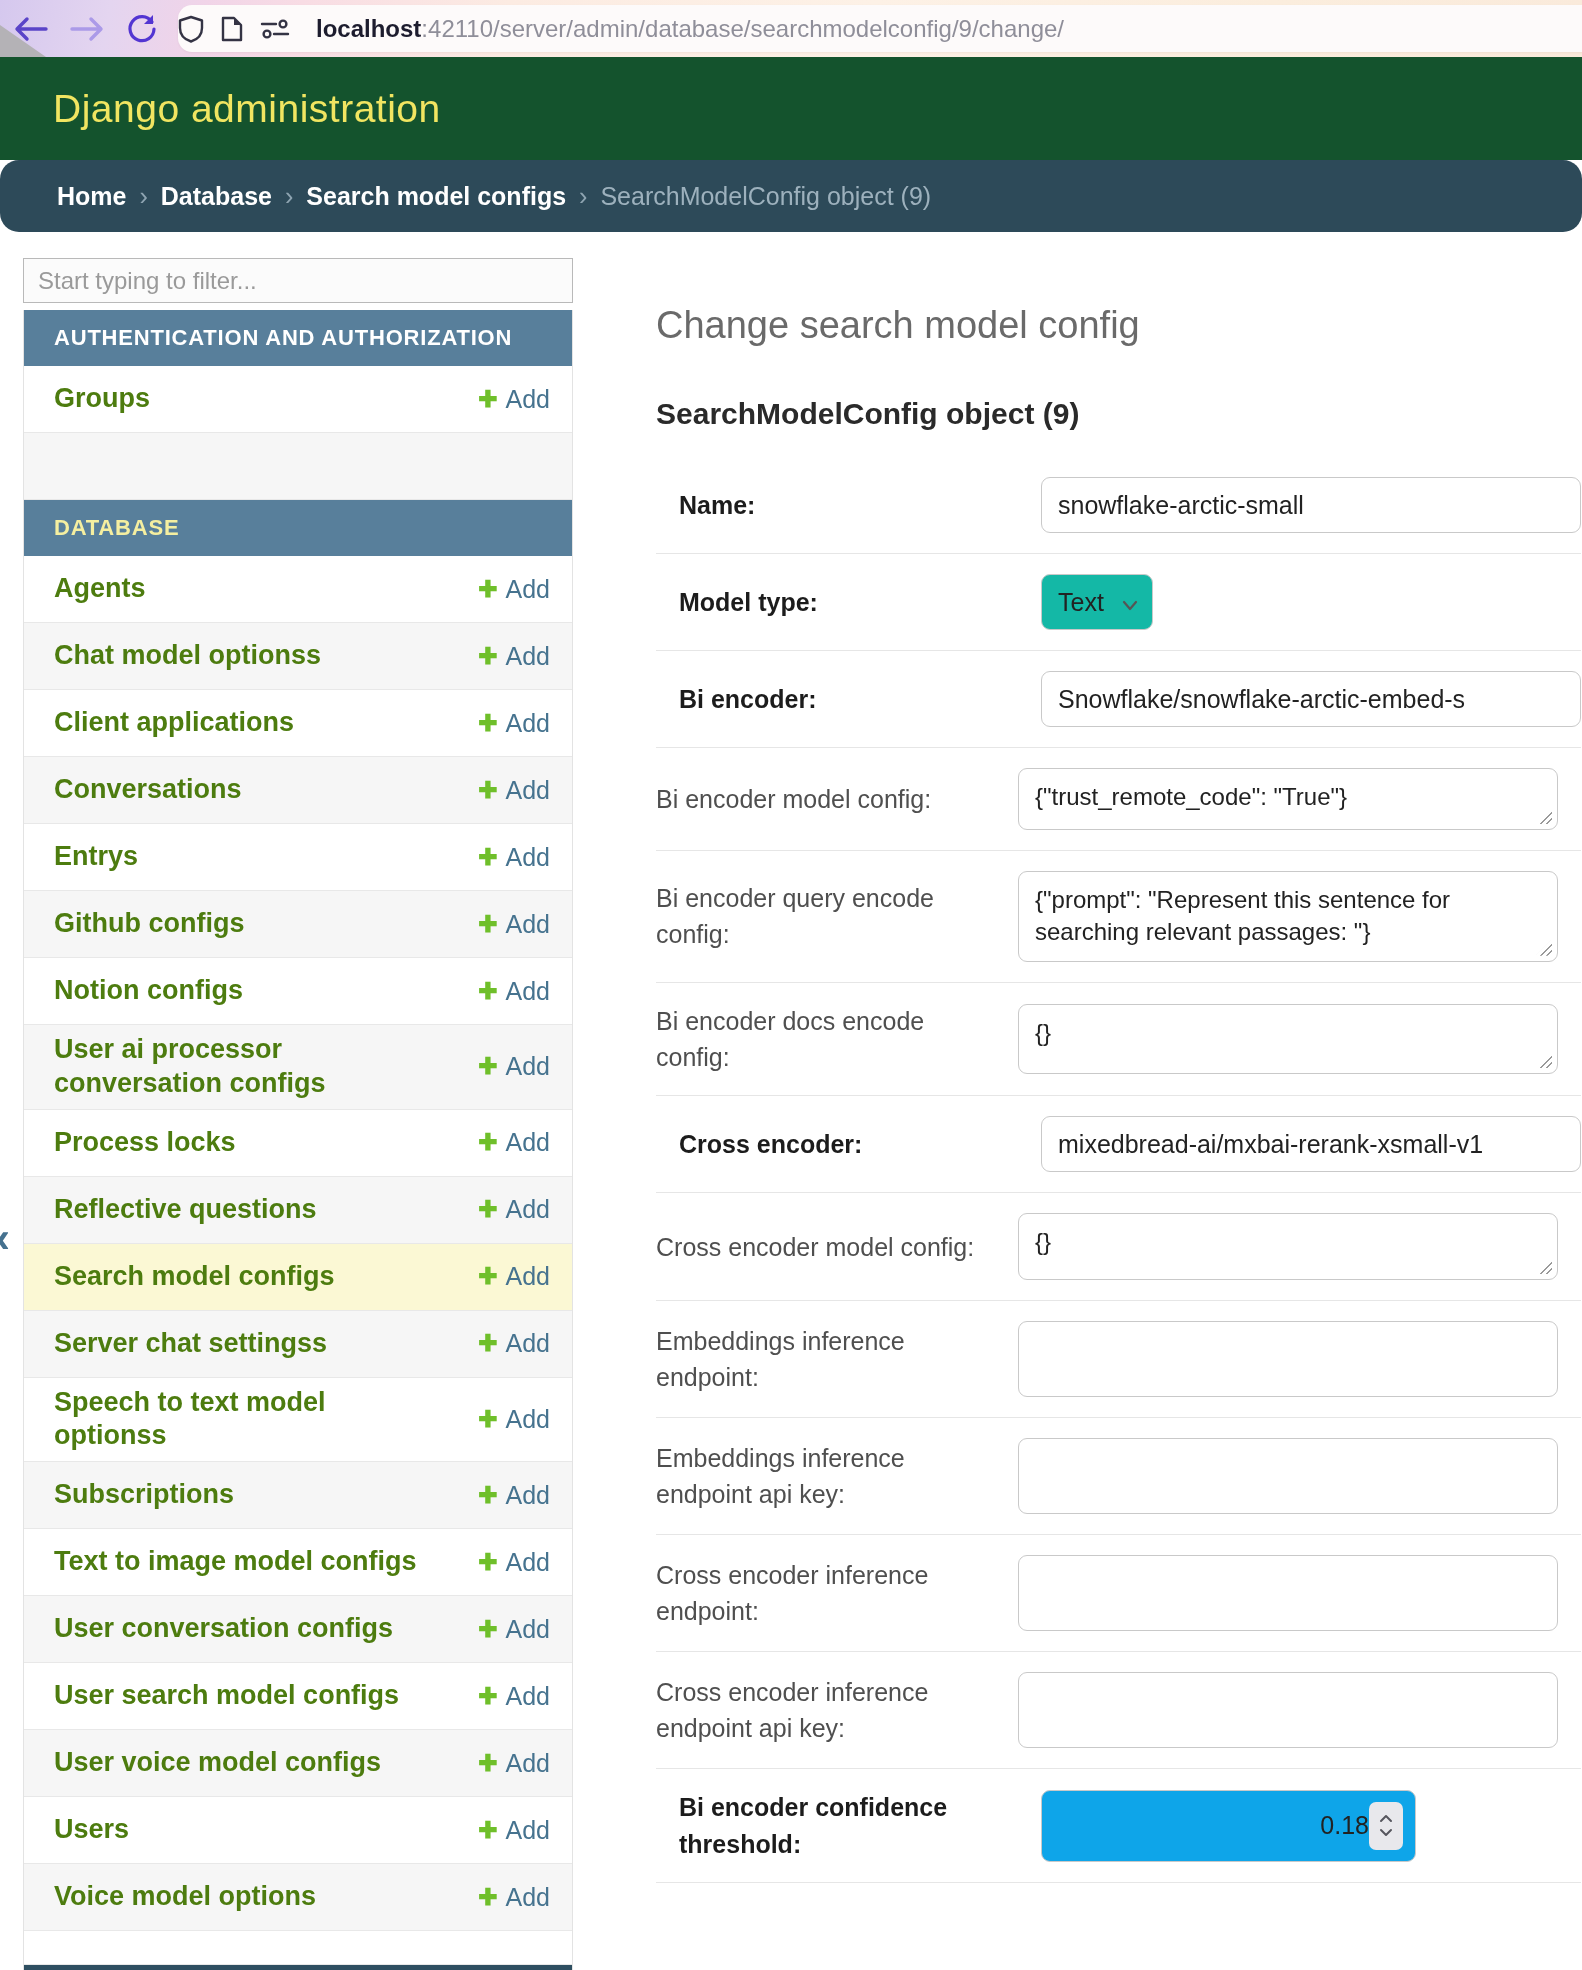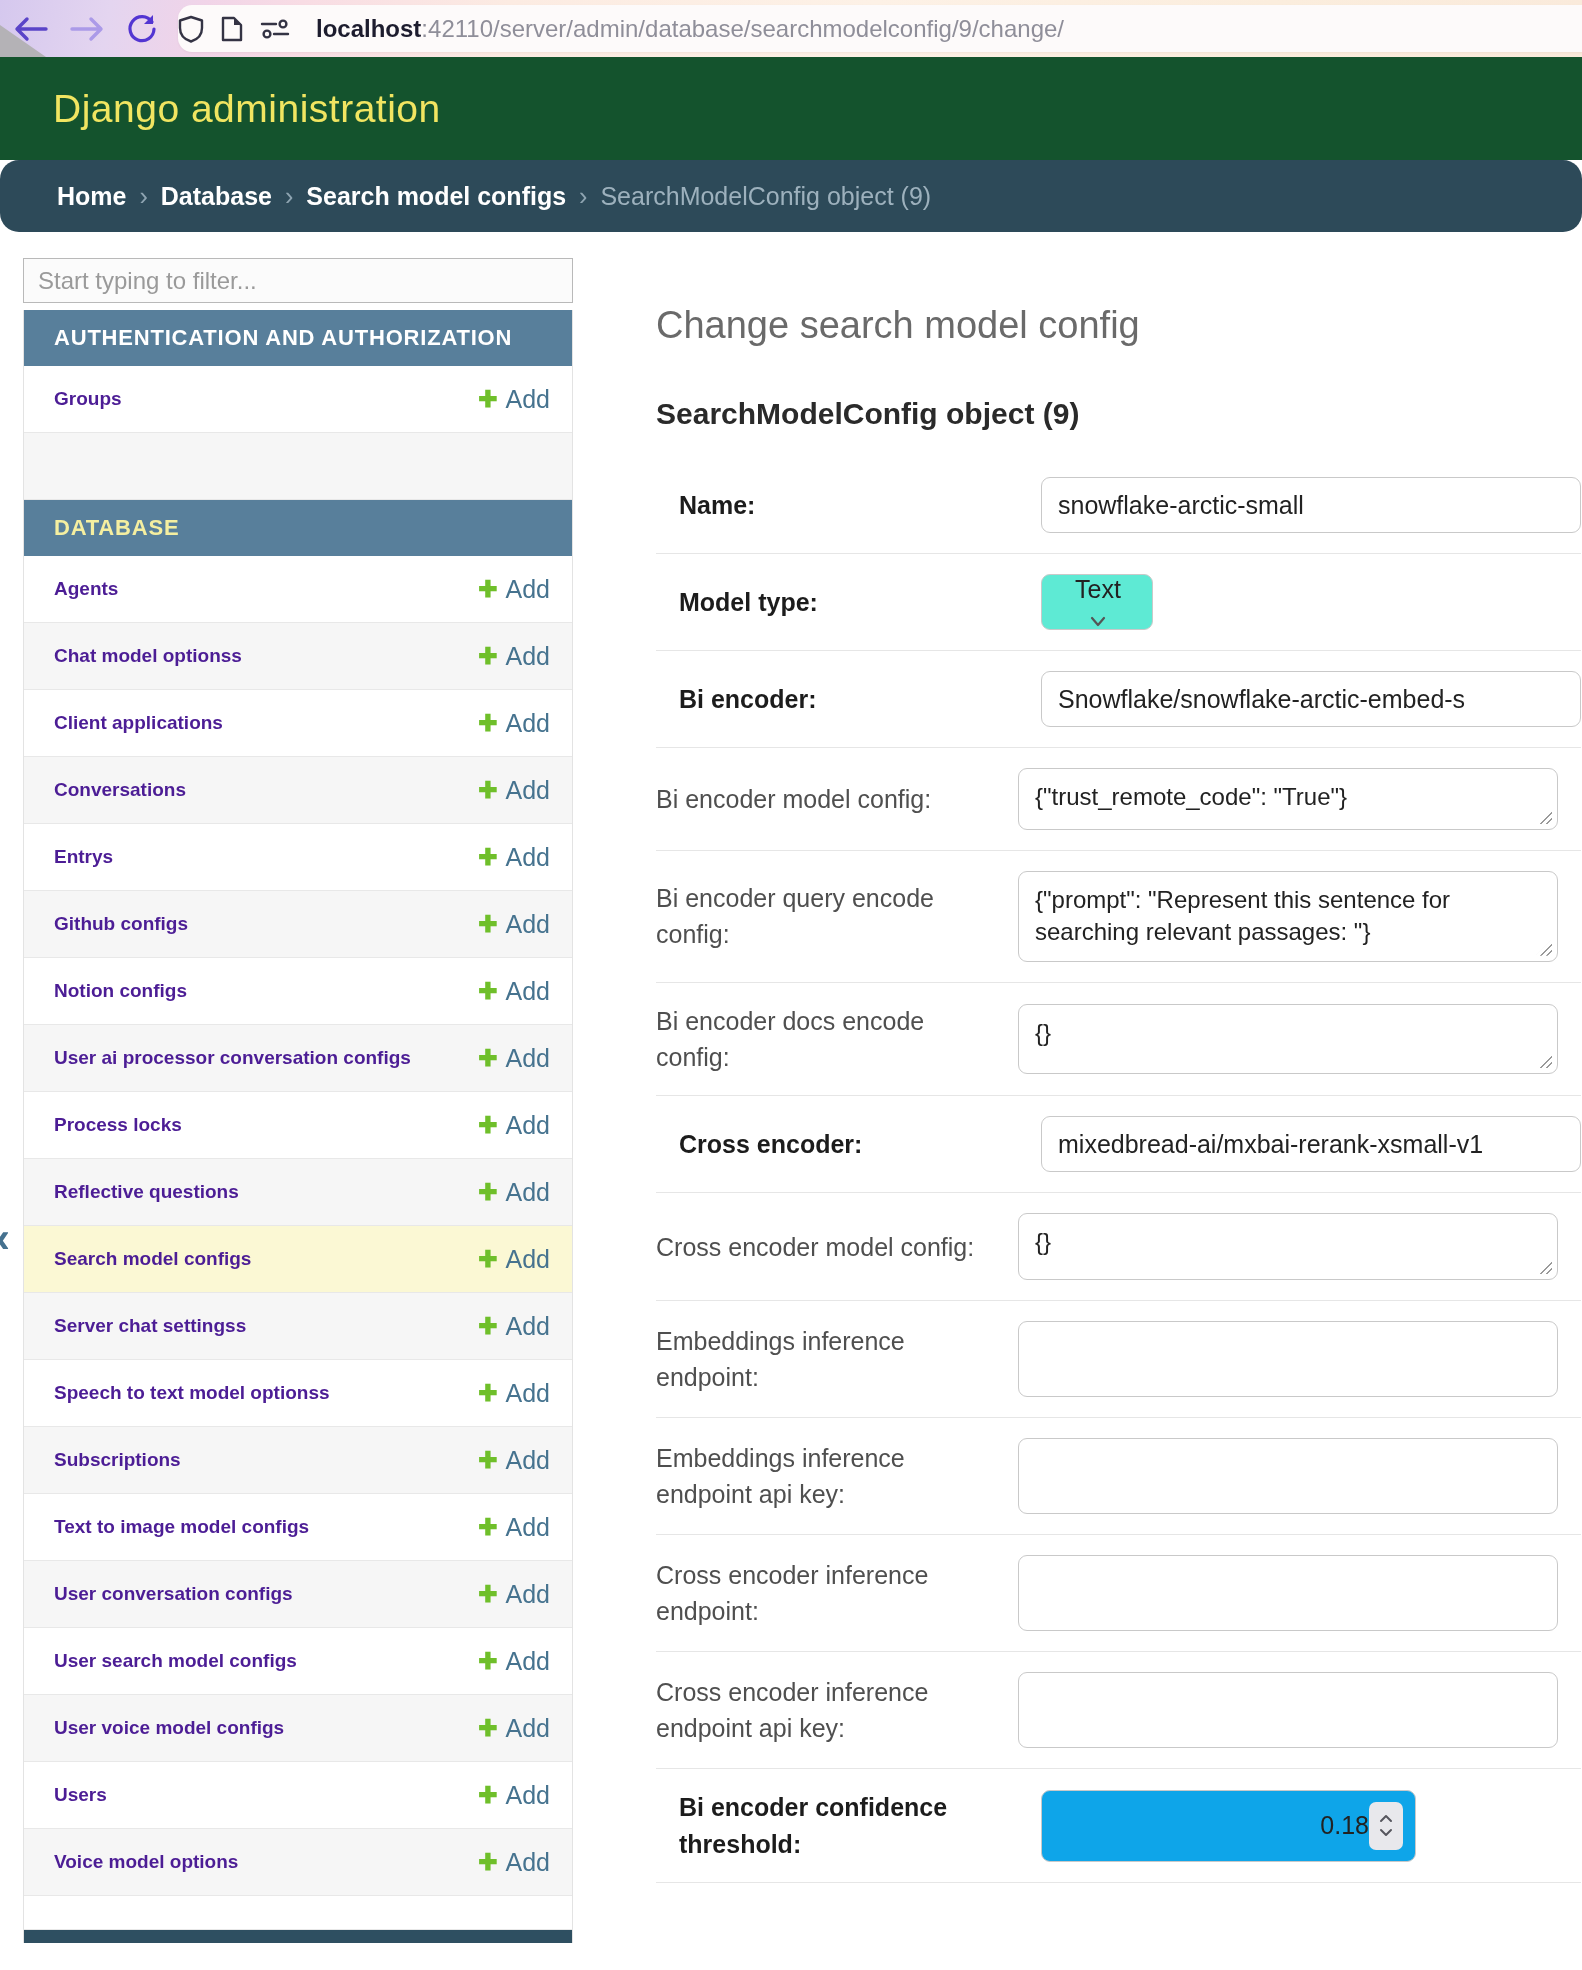--- a/index.html
+++ b/index.html
@@ -56,44 +56,44 @@
     background:#587f9b; color:#ffffff; font-size:22px; font-weight:700; letter-spacing:.8px;
   }
   .module-caption.current-app{ color:#f5efa0; }
   .sidebar-row{
     min-height:67px; display:flex; align-items:center; justify-content:space-between;
     padding:8px 22px 8px 30px; background:#ffffff; border-bottom:1px solid #e8e8e8;
   }
   .rows .sidebar-row:nth-child(even){ background:#f6f6f6; }
   .rows .sidebar-row.selected{ background:#fbf8d4; }
   .sidebar-row.spacer{ background:#fbfbfb; }
-  .model-link{ color:#4c1d95; font-size:19px; font-weight:700; text-decoration:none; cursor:pointer; max-width:390px; line-height:1.25; }
+  .model-link{ color:#4d7c0f; font-size:27px; font-weight:700; text-decoration:none; cursor:pointer; max-width:390px; line-height:1.25; }
   .add-link{ color:#46738f; font-size:25px; font-weight:400; text-decoration:none; cursor:pointer; white-space:nowrap; display:flex; align-items:center; }
   .plus-glyph{ color:#6fbf2a; font-size:23px; font-weight:700; margin-right:8px; }
   .sidebar-bottom-strip{ height:13px; background:#2e4f61; border-left:1px solid #e3e3e3; border-right:1px solid #e3e3e3; }
   .sidebar-tail{ height:34px; background:#ffffff; border-left:1px solid #e3e3e3; border-right:1px solid #e3e3e3; border-bottom:1px solid #e8e8e8; }
   
   .content{ flex:1; padding-left:83px; padding-right:9px; }
   .page-title{ margin-top:72px; font-size:38px; font-weight:400; color:#6a6a6a; }
   .object-title{ margin-top:50px; font-size:30px; font-weight:700; color:#2a2a2a; }
   .form{ margin-top:26px; }
   .form-row{ display:flex; align-items:center; padding:20px 0; border-bottom:1px solid #e6e6e6; }
   .form-label{ width:330px; margin-right:32px; font-size:25px; color:#4f4f4f; line-height:1.45; }
   .form-label.req{ color:#1c1c1c; font-weight:700;margin-left:23px; }
   .field{ position:relative; }
   .text-input{
     width:540px; height:56px; border:1px solid #c9c9c9; border-radius:9px;
     font-size:25px; color:#222; padding:0 16px; background:#fff;
     font-family:"Liberation Sans",sans-serif;
   }
   .text-input.tall{ height:76px; }
   .select-box{
-    width:112px; height:56px; border:1px solid #c9c9c9; border-radius:9px; background:#5eead4;
+    width:112px; height:56px; border:1px solid #c9c9c9; border-radius:9px; background:#14b8a6;
     display:inline-flex; align-items:center; justify-content:space-between; padding:0 14px 0 16px;
-    font-size:25px; color:#222; cursor:pointer;flex-direction:column;
+    font-size:25px; color:#222; cursor:pointer;
   }
   .fake-textarea{
     width:540px; border:1px solid #c9c9c9; border-radius:9px; background:#fff;
     font-size:24px; color:#222; padding:12px 26px 12px 16px; position:relative;
     white-space:pre-wrap; word-break:break-word; line-height:1.35; overflow:hidden;
   }
   .fake-textarea .grip{
     position:absolute; right:5px; bottom:5px; width:16px; height:16px;
     background:repeating-linear-gradient(-45deg,transparent 0 3px,#9a9a9a 3px 4.5px);
     clip-path:polygon(100% 0,100% 100%,0 100%);

